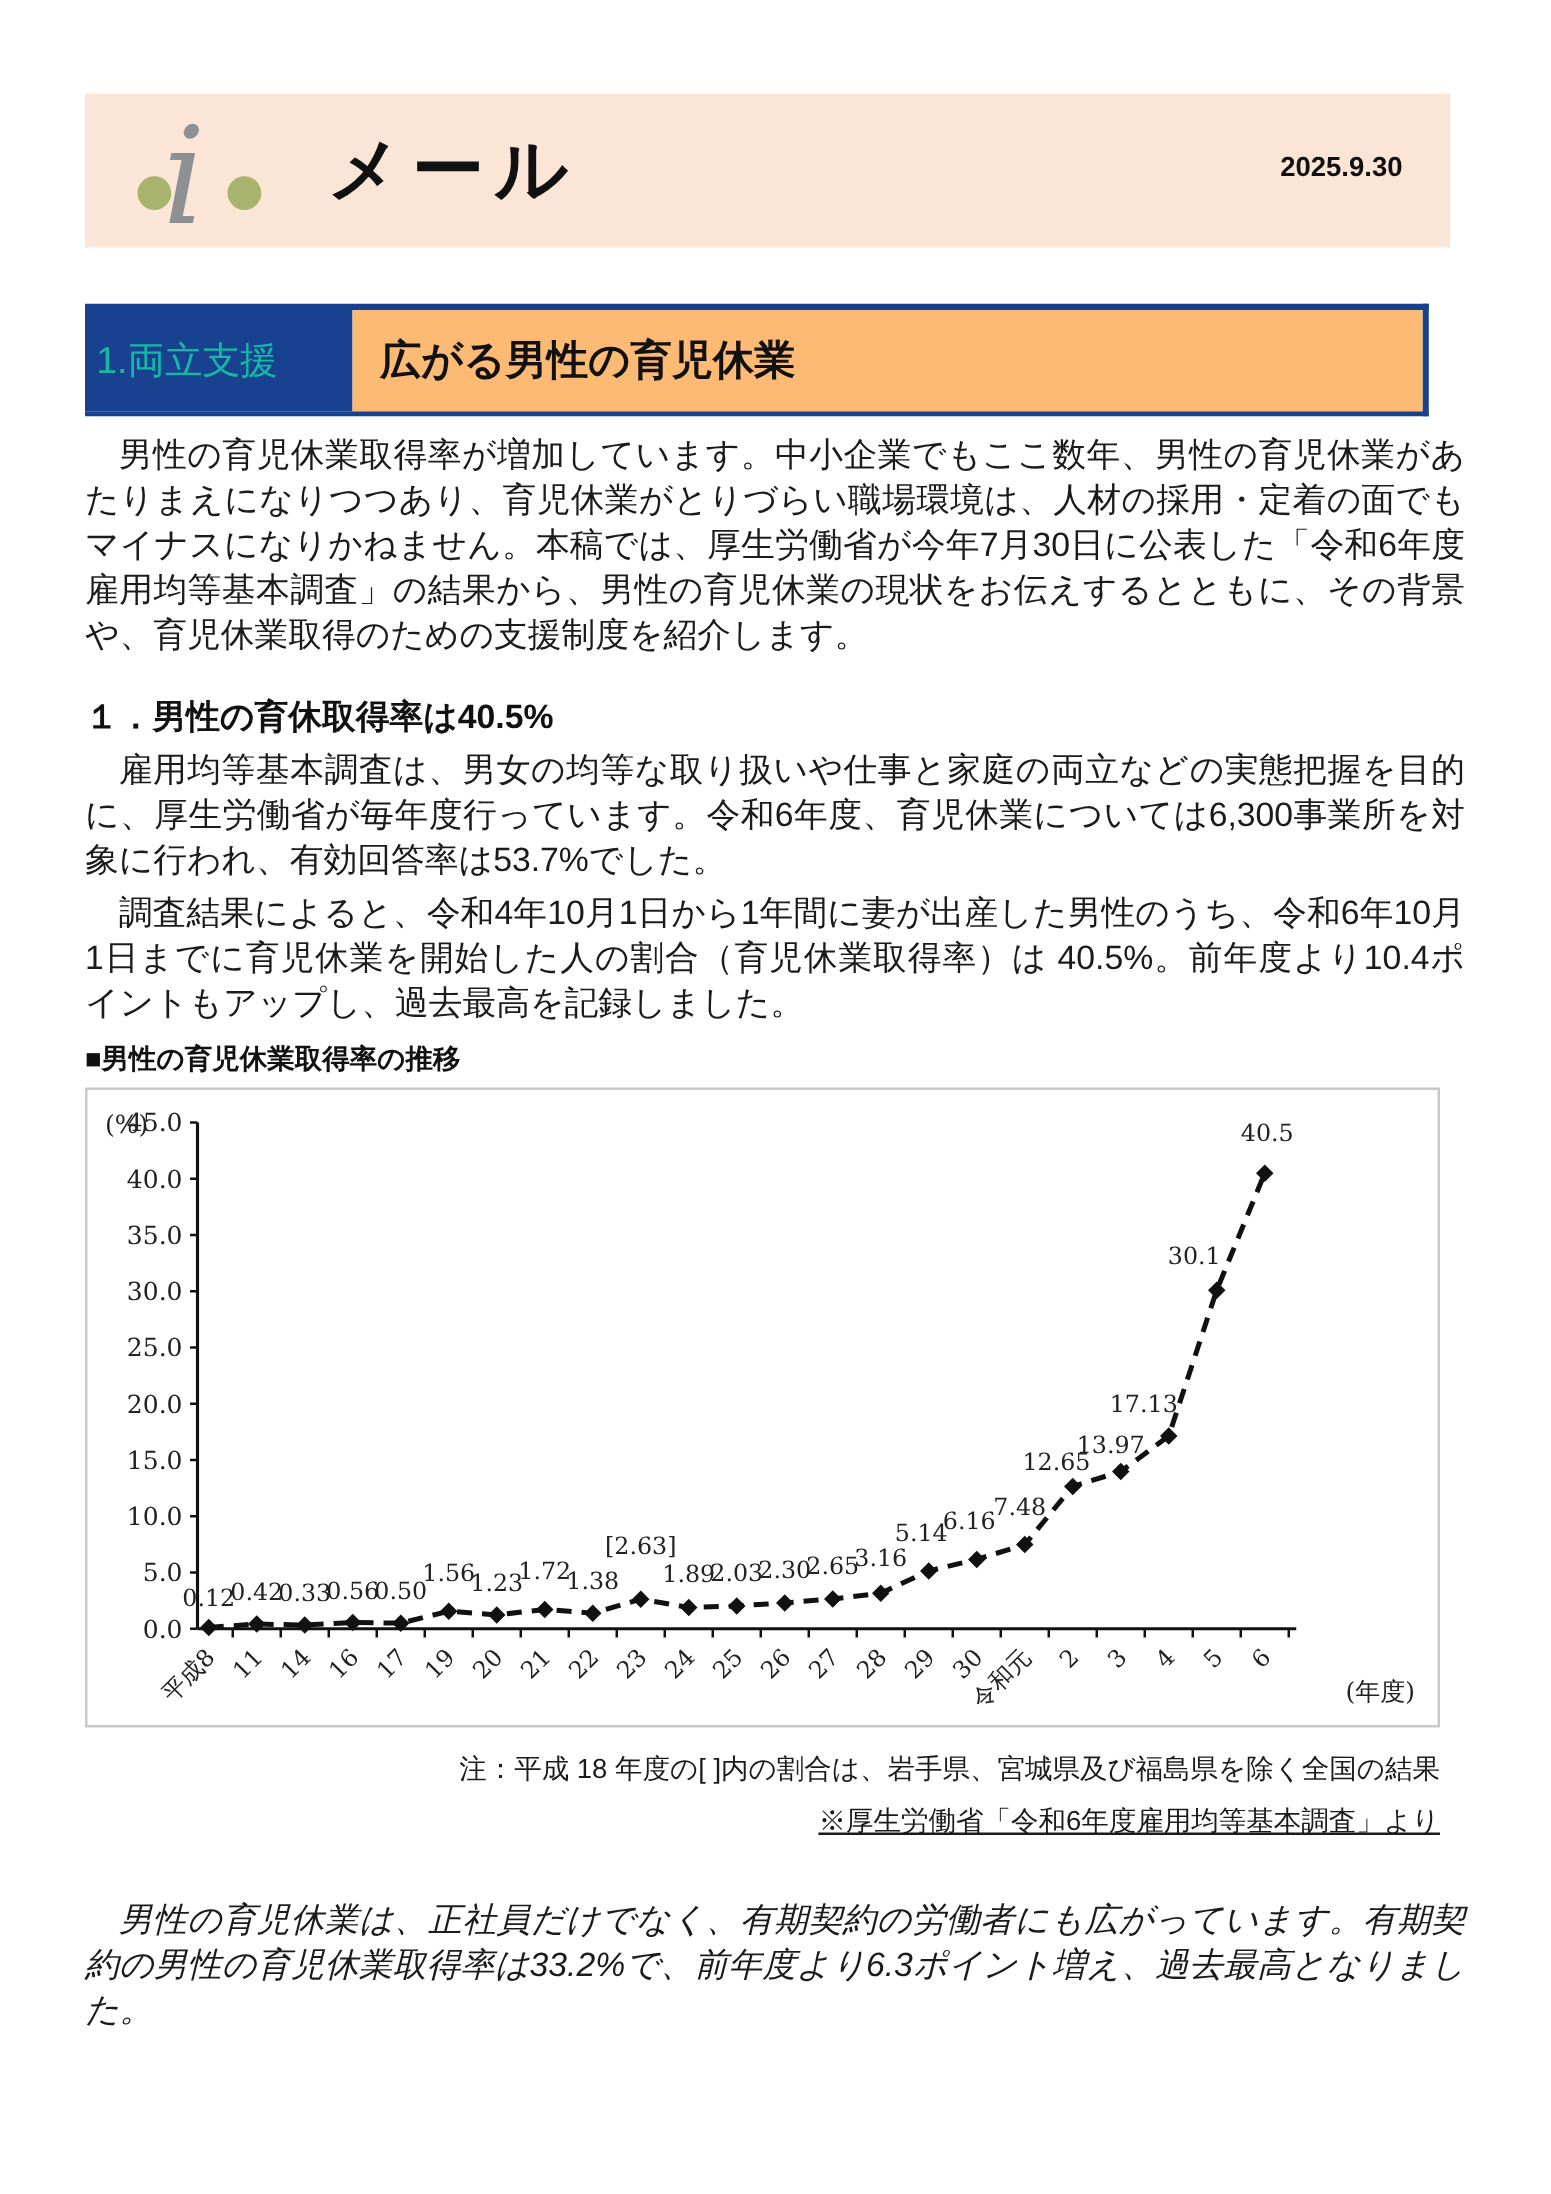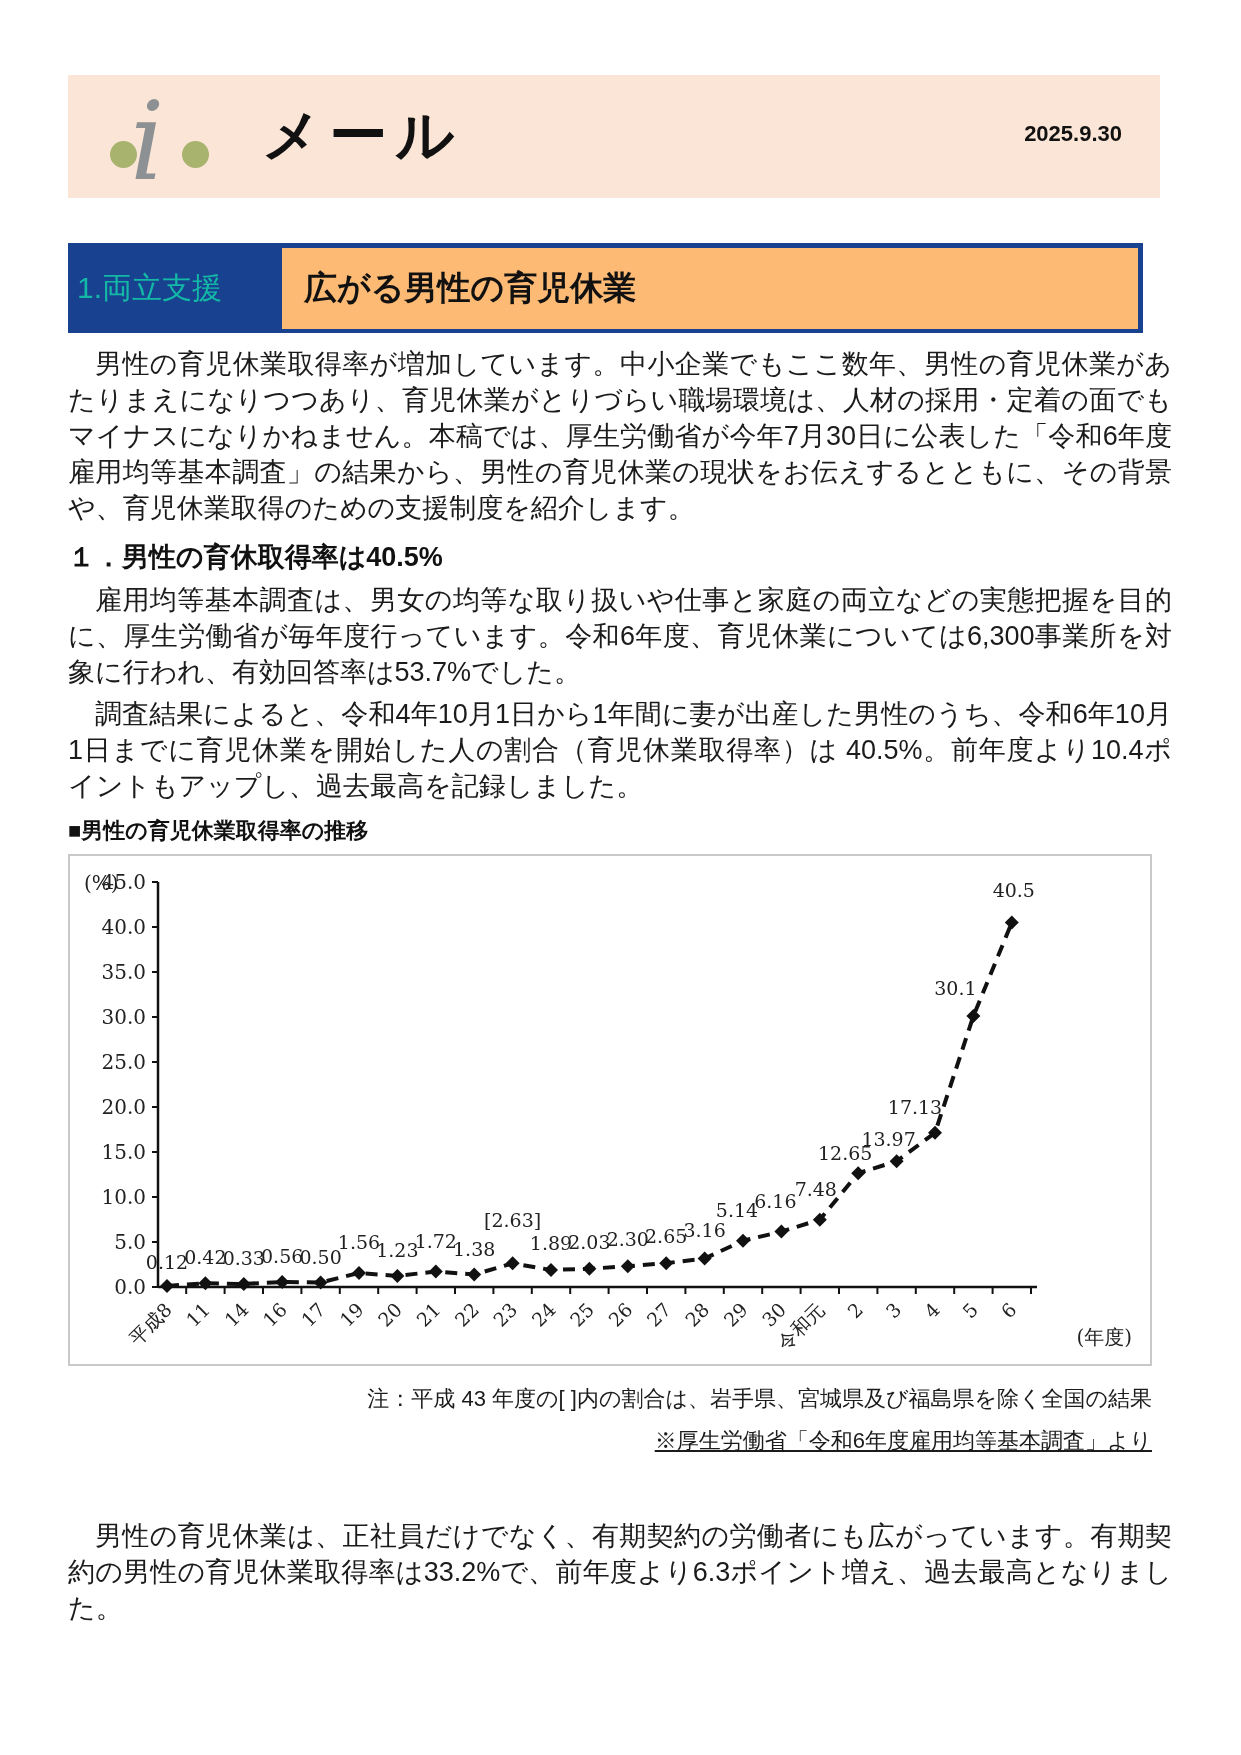--- a/index.html
+++ b/index.html
@@ -41,37 +41,37 @@
     padding-left:9px;box-sizing:border-box;white-space:nowrap;
   }
   .section-title{
     flex:1;background:#fdba74;display:flex;align-items:center;
     padding-left:22px;font-size:33px;font-weight:bold;color:#111;
   }
   
   .body-text{width:1104px;margin:13px 0 0 0;font-size:27px;line-height:36px;text-align:justify;color:#1b1b1b;}
   .indent{text-indent:27px;}
   .after-heading{margin-top:6px;}
-  .sub-heading{margin:12px 0 0 0;font-size:27px;line-height:38px;font-weight:bold;color:#111;}
+  .sub-heading{margin:28px 0 0 0;font-size:27px;line-height:38px;font-weight:bold;color:#111;}
   
   .chart-caption{margin-top:12px;font-size:22px;font-weight:bold;color:#111;}
   .chart-box{
     margin-top:8px;width:1084px;height:512px;box-sizing:border-box;
     border:2px solid #c9c9c9;background:#ffffff;
   }
   #chart-svg{display:block;}
   #chart-svg text{font-family:"DejaVu Serif",serif;fill:#222222;}
   #chart-svg text.ytick{font-size:20px;}
   #chart-svg text.xtick{font-size:19px;}
   #chart-svg text.dlabel{font-size:19px;}
   #chart-svg text.unit{font-size:20px;}
   .chart-note{width:1084px;text-align:right;font-size:22px;color:#1b1b1b;margin-top:18px;}
   .chart-note.second{margin-top:12px;text-decoration:underline;}
   
-  .closing{margin-top:62px;}
+  .closing{margin-top:46px;font-style:italic;}
 </style>
 </head>
 <body>
 
 <div class="page">
 
   <header class="masthead">
     <div>
       <span class="logo-dot dot-left"></span>
       <span class="logo-i">i</span>
@@ -209,18 +209,18 @@
         <text x="845" y="257.83000000000004" text-anchor="middle" class="dlabel">17.13</text>
         <path d="M 903.4 153.09999999999997 L 910.4 160.09999999999997 L 903.4 167.09999999999997 L 896.4 160.09999999999997 Z" fill="#111111"></path>
         <text x="885.4" y="139.09999999999997" text-anchor="middle" class="dlabel">30.1</text>
         <path d="M 941.8 59.5 L 948.8 66.5 L 941.8 73.5 L 934.8 66.5 Z" fill="#111111"></path>
         <text x="943.8" y="40.5" text-anchor="middle" class="dlabel">40.5</text>
         <text x="14" y="34" class="unit">(%)</text>
         <text x="1062" y="488" text-anchor="end" class="unit">(年度)</text>
       </svg>
   </div>
 
-  <div class="chart-note">注：平成 43 年度の[ ]内の割合は、岩手県、宮城県及び福島県を除く全国の結果</div>
+  <div class="chart-note">注：平成 18 年度の[ ]内の割合は、岩手県、宮城県及び福島県を除く全国の結果</div>
   <div class="chart-note second">※厚生労働省「令和6年度雇用均等基本調査」より</div>
 
   <p class="body-text indent closing">男性の育児休業は、正社員だけでなく、有期契約の労働者にも広がっています。有期契約の男性の育児休業取得率は33.2%で、前年度より6.3ポイント増え、過去最高となりました。</p>
 
 </div>
 
 </body></html>

